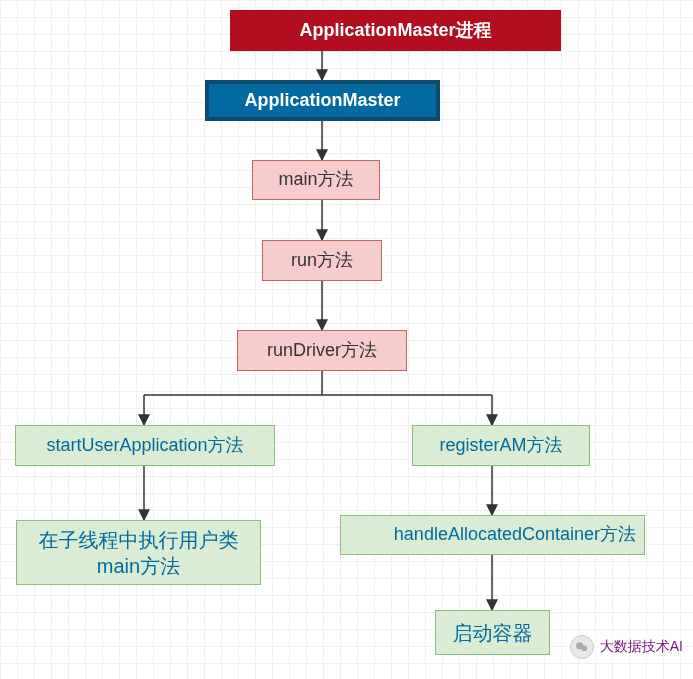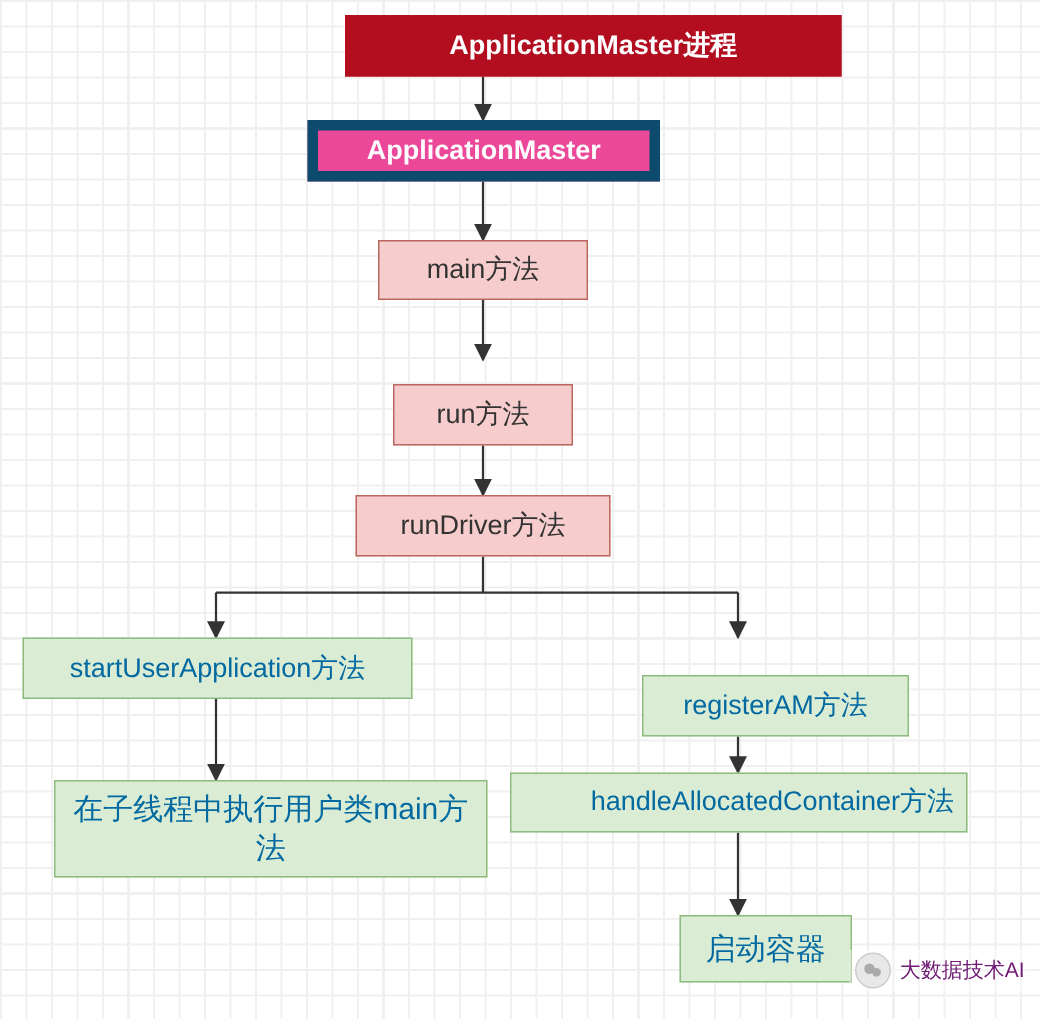--- a/index.html
+++ b/index.html
@@ -29,22 +29,22 @@
     line-height: 1.3;
     padding: 4px 8px;
   }
   .red-node {
     background: #b20e1f;
     border: 1px solid #b20e1f;
     color: #fefefe;
     font-weight: bold;
   }
   .green-node {
-    background: #ec4899;
-    border: 7px solid #0c4a6e;
+    background: #0369a1;
+    border: 4px solid #0c4a6e;
     color: #fefefe;
     font-weight: bold;
     text-align: right;
   }
   .pink-node {
     background: #f6cdcc;
     border: 1px solid #ba6860;
     color: #333;
   }
   .lightgreen-node {
@@ -113,49 +113,49 @@
 </svg>
 
 <div class="node red-node" style="left:198px; top:10px; width:331px; height:41px;margin-left:32px;">
   <span>ApplicationMaster进程</span>
 </div>
 
 <div class="node green-node" style="left:205px; top:80px; width:235px; height:41px;">
   <span>ApplicationMaster</span>
 </div>
 
-<div class="node pink-node" style="left:252px; top:160px; width:140px; height:40px;">
+<div class="node pink-node" style="left:252px; top:160px; width:128px; height:40px;">
   <span>main方法</span>
 </div>
 
-<div class="node pink-node" style="left:262px; top:240px; width:120px; height:41px;margin-top:16px;">
+<div class="node pink-node" style="left:262px; top:240px; width:120px; height:41px;">
   <span>run方法</span>
 </div>
 
 <div class="node pink-node" style="left:237px; top:330px; width:170px; height:41px;text-align:center;">
   <span>runDriver方法</span>
 </div>
 
 <div class="node lightgreen-node" style="left:15px; top:425px; width:260px; height:41px;">
   <span>startUserApplication方法</span>
 </div>
 
-<div class="node lightgreen-node" style="left:36px; top:520px; width:289px; height:65px; font-size:20px;">
+<div class="node lightgreen-node" style="left:16px; top:520px; width:245px; height:65px; font-size:20px;">
   <span>在子线程中执行用户类main方法</span>
 </div>
 
-<div class="node lightgreen-node" style="left:428px; top:425px; width:178px; height:41px;margin-top:25px;">
+<div class="node lightgreen-node" style="left:412px; top:425px; width:178px; height:41px;">
   <span>registerAM方法</span>
 </div>
 
 <div class="node lightgreen-node" style="left:340px; top:515px; width:305px; height:40px;justify-content:flex-end;">
   <span>handleAllocatedContainer方法</span>
 </div>
 
-<div class="node lightgreen-node" style="left:435px; top:610px; width:115px; height:45px; font-size:20px;margin-left:18px;">
+<div class="node lightgreen-node" style="left:435px; top:610px; width:115px; height:45px; font-size:20px;">
   <span>启动容器</span>
 </div>
 
 <div class="watermark">
   <div class="circle">
     <svg width="14" height="14" viewBox="0 0 24 24" fill="#aaa">
         <circle cx="8" cy="10" r="6"></circle>
         <circle cx="16" cy="14" r="5"></circle>
       </svg>
   </div>

